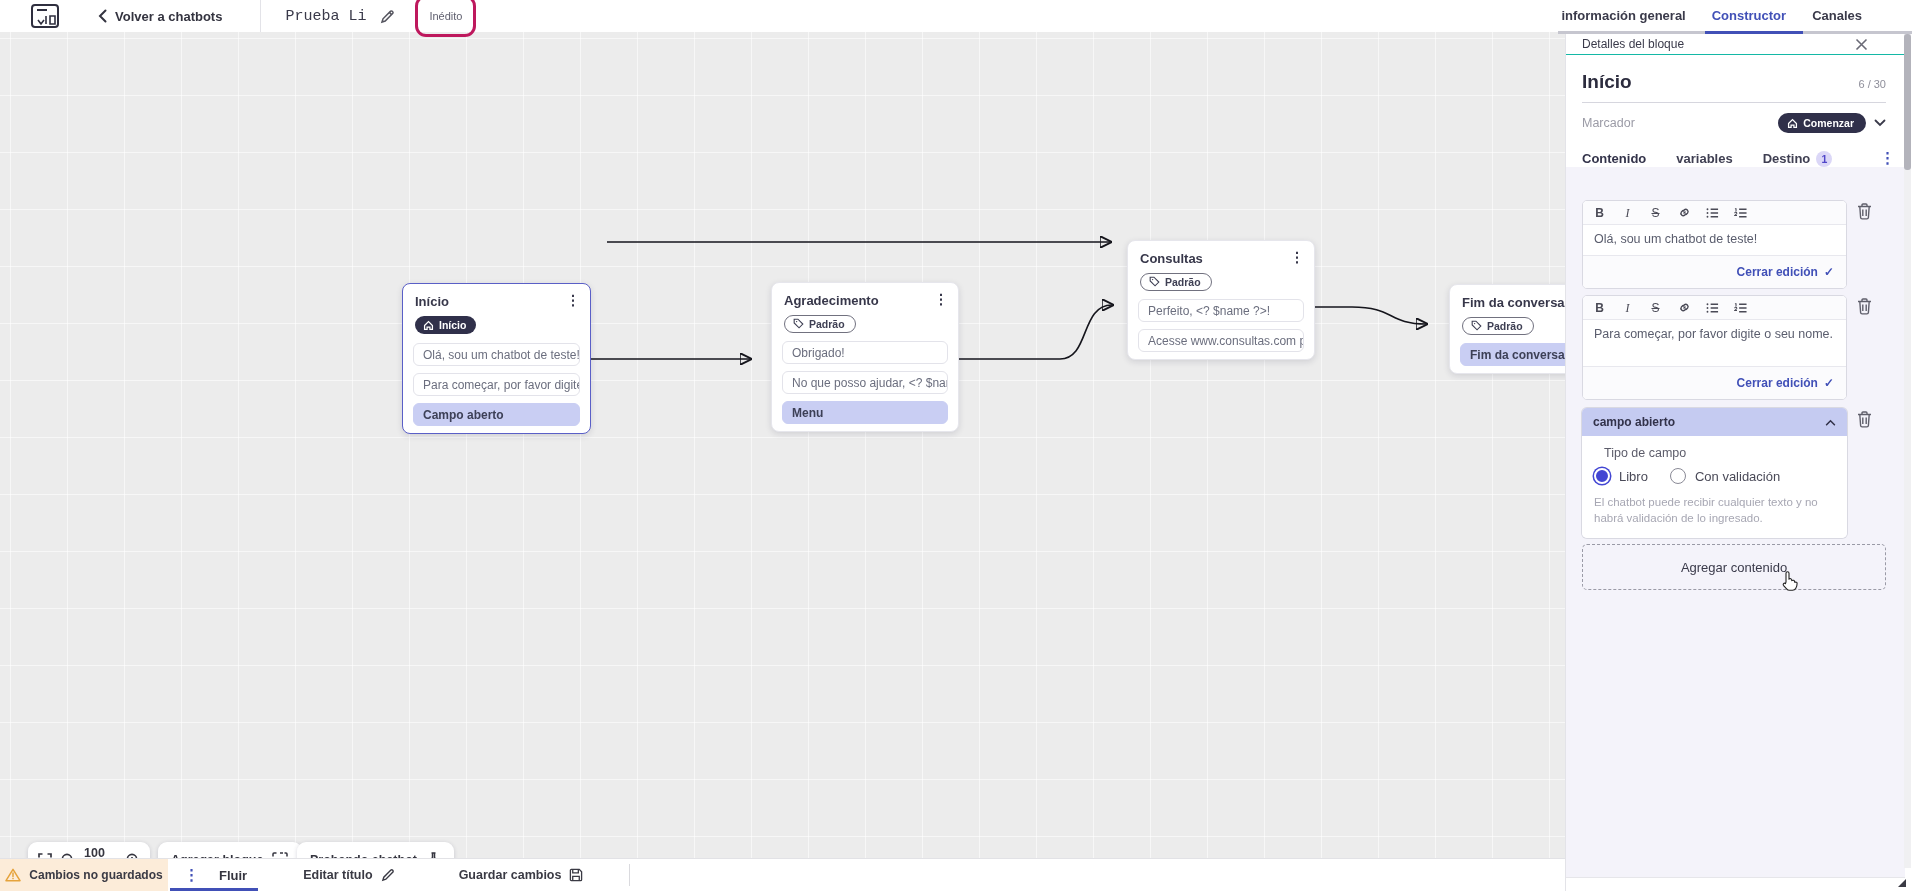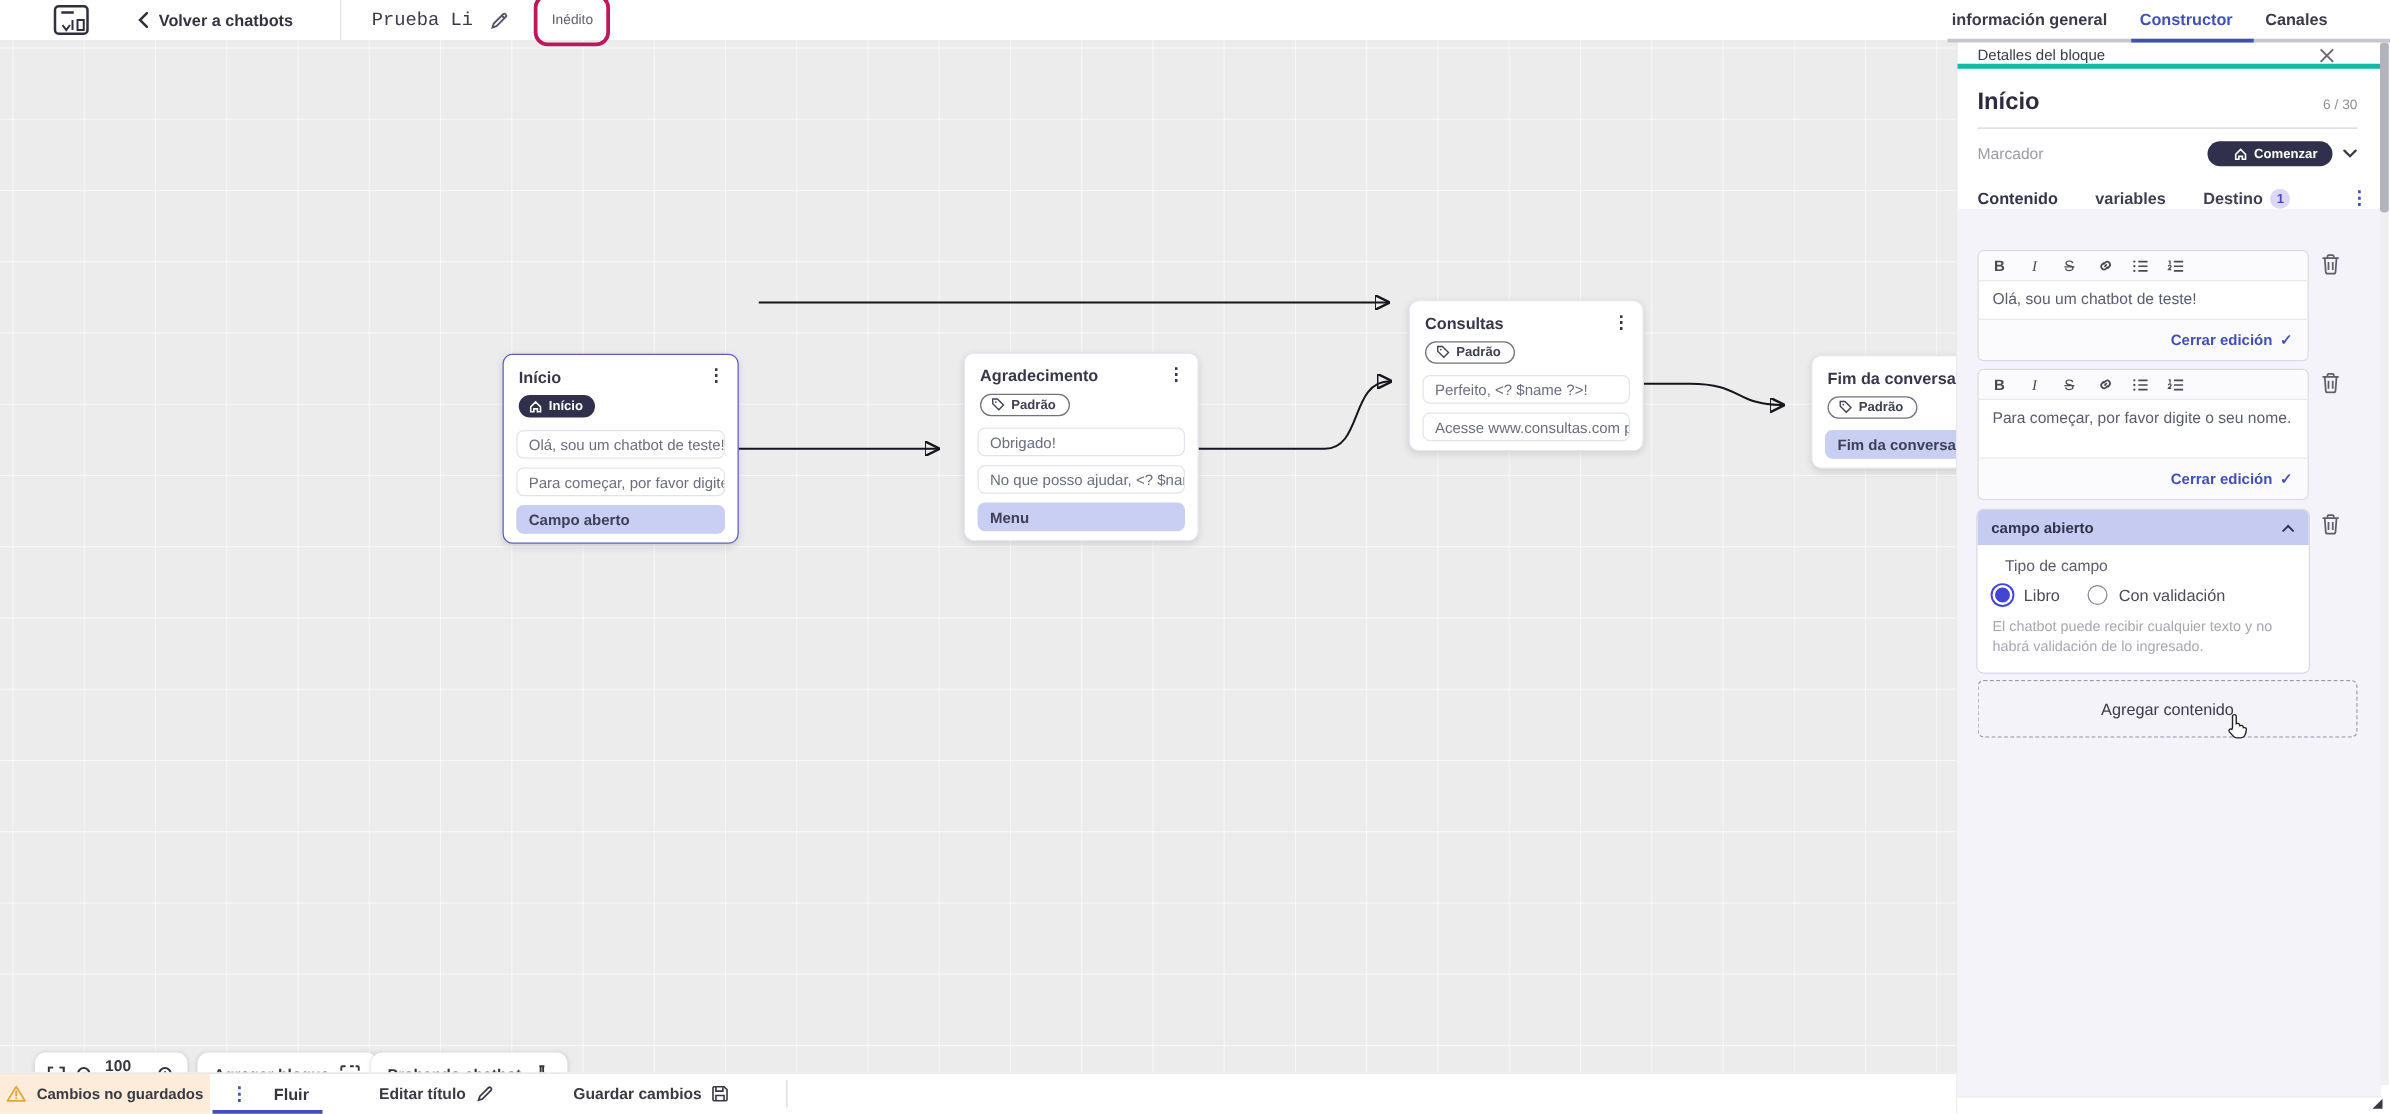--- a/index.html
+++ b/index.html
@@ -2,21 +2,21 @@
 <html><head>
 <meta charset="utf-8">
 <style>
   * { margin:0; padding:0; box-sizing:border-box; }
   html,body { width:1912px; height:891px; overflow:hidden; background:#fff;
     font-family:"Liberation Sans", sans-serif; color:#3a3a4a; }
   svg { display:block; }
 
   
   #topbar { position:absolute; left:0; top:0; width:1912px; height:32px; background:#fff; z-index:30; }
-  #topbar-left { position:absolute; left:12px; top:0; height:32px; display:flex; align-items:center; }
+  #topbar-left { position:absolute; left:0; top:0; height:32px; display:flex; align-items:center; }
   #logo { width:30px; height:26px; margin-left:30px; }
   #back-btn { display:flex; align-items:center; gap:8px; margin-left:38px; cursor:pointer; }
   #back-btn .lbl { font-size:13px; font-weight:700; color:#33333f; }
   #tb-divider { width:1px; height:32px; background:#e3e3e8; margin-left:38px; }
   #doc-title { font-size:15px; color:#3a3a4a; margin-left:24px;font-family:Liberation Mono, monospace; }
   #title-pencil { margin-left:14px; cursor:pointer; }
   #status-pill { margin-left:20px; font-size:11px; color:#5f5f6e; border:3px solid #be185d;
     border-radius:11px; padding:12px 11px; }
   #nav-tabs { position:absolute; right:50px; top:0; height:31px; display:flex; gap:26px; align-items:center; }
   .nav-tab { font-size:13px; font-weight:600; color:#3a3a4a; cursor:pointer; white-space:nowrap; }
@@ -49,30 +49,30 @@
   .node-row.hl { background:#c9cef3; border-color:#c9cef3; color:#3d4057; font-weight:700; }
 
   
   .cv-btn { position:absolute; top:810px; height:36px; background:#fff; border-radius:9px;
     box-shadow:0 1px 4px rgba(40,40,70,.18); display:flex; align-items:center; gap:9px;
     padding:0 13px; font-size:12.5px; font-weight:700; color:#35353f; cursor:pointer; }
 
   
   #panel { position:absolute; left:1565px; top:34px; width:339px; height:857px; background:#fff;
     border-left:1px solid #e3e3e8; z-index:20; }
-  #panel-header { height:21px; border-bottom:4px solid #14b8a6; position:relative; }
+  #panel-header { height:21px; border-bottom:1px solid #14b8a6; position:relative; }
   #panel-header .lbl { position:absolute; left:16px; top:3px; font-size:12px; color:#3a3a4a; }
   #panel-close { position:absolute; right:36px; top:4px; cursor:pointer; }
   #title-row { margin:16px 18px 0 16px; display:flex; align-items:flex-end; border-bottom:1px solid #d6d6de; padding-bottom:9px; }
   #block-title { flex:1; font-size:19px; font-weight:600; color:#2c2c3e; }
   #title-counter { font-size:11px; color:#8e8e9a; padding-bottom:3px; }
   #marker-row { margin:10px 18px 0 16px; display:flex; align-items:center; }
   #marker-label { flex:1; font-size:12.5px; color:#9b9ba6; }
   .pill-dark { display:inline-flex; align-items:center; gap:5px; background:#30304a; color:#fff;
-    font-size:10.5px; font-weight:700; border-radius:11px; padding:4px 12px 4px 21px; cursor:pointer; }
+    font-size:10.5px; font-weight:700; border-radius:11px; padding:4px 12px 4px 9px; cursor:pointer; }
   #marker-chevron { margin-left:8px; cursor:pointer; }
   #panel-tabs { margin:14px 18px 0 16px; position:relative; display:flex; align-items:center; height:24px;
     border-bottom:1px solid #d8d8e0; }
   .p-tab { font-size:13px; font-weight:600; color:#3f3f52; margin-right:30px; cursor:pointer; display:flex; align-items:center; gap:6px; }
   .p-tab.active { font-weight:700; color:#33334a; }
   #ptab-underline { position:absolute; left:2px; bottom:-2px; width:73px; height:3px; background:#4150b7; }
   .tab-badge { width:16px; height:16px; border-radius:8px; background:#dbd7f7; color:#5046c9;
     font-size:10.5px; font-weight:700; display:flex; align-items:center; justify-content:center; }
   #ptabs-dots { position:absolute; right:-9px; top:2px; color:#4150b7; font-size:15px; font-weight:700; cursor:pointer; }
   #panel-content { position:absolute; left:0; top:133px; width:339px; height:710px; background:#f4f3fa;

